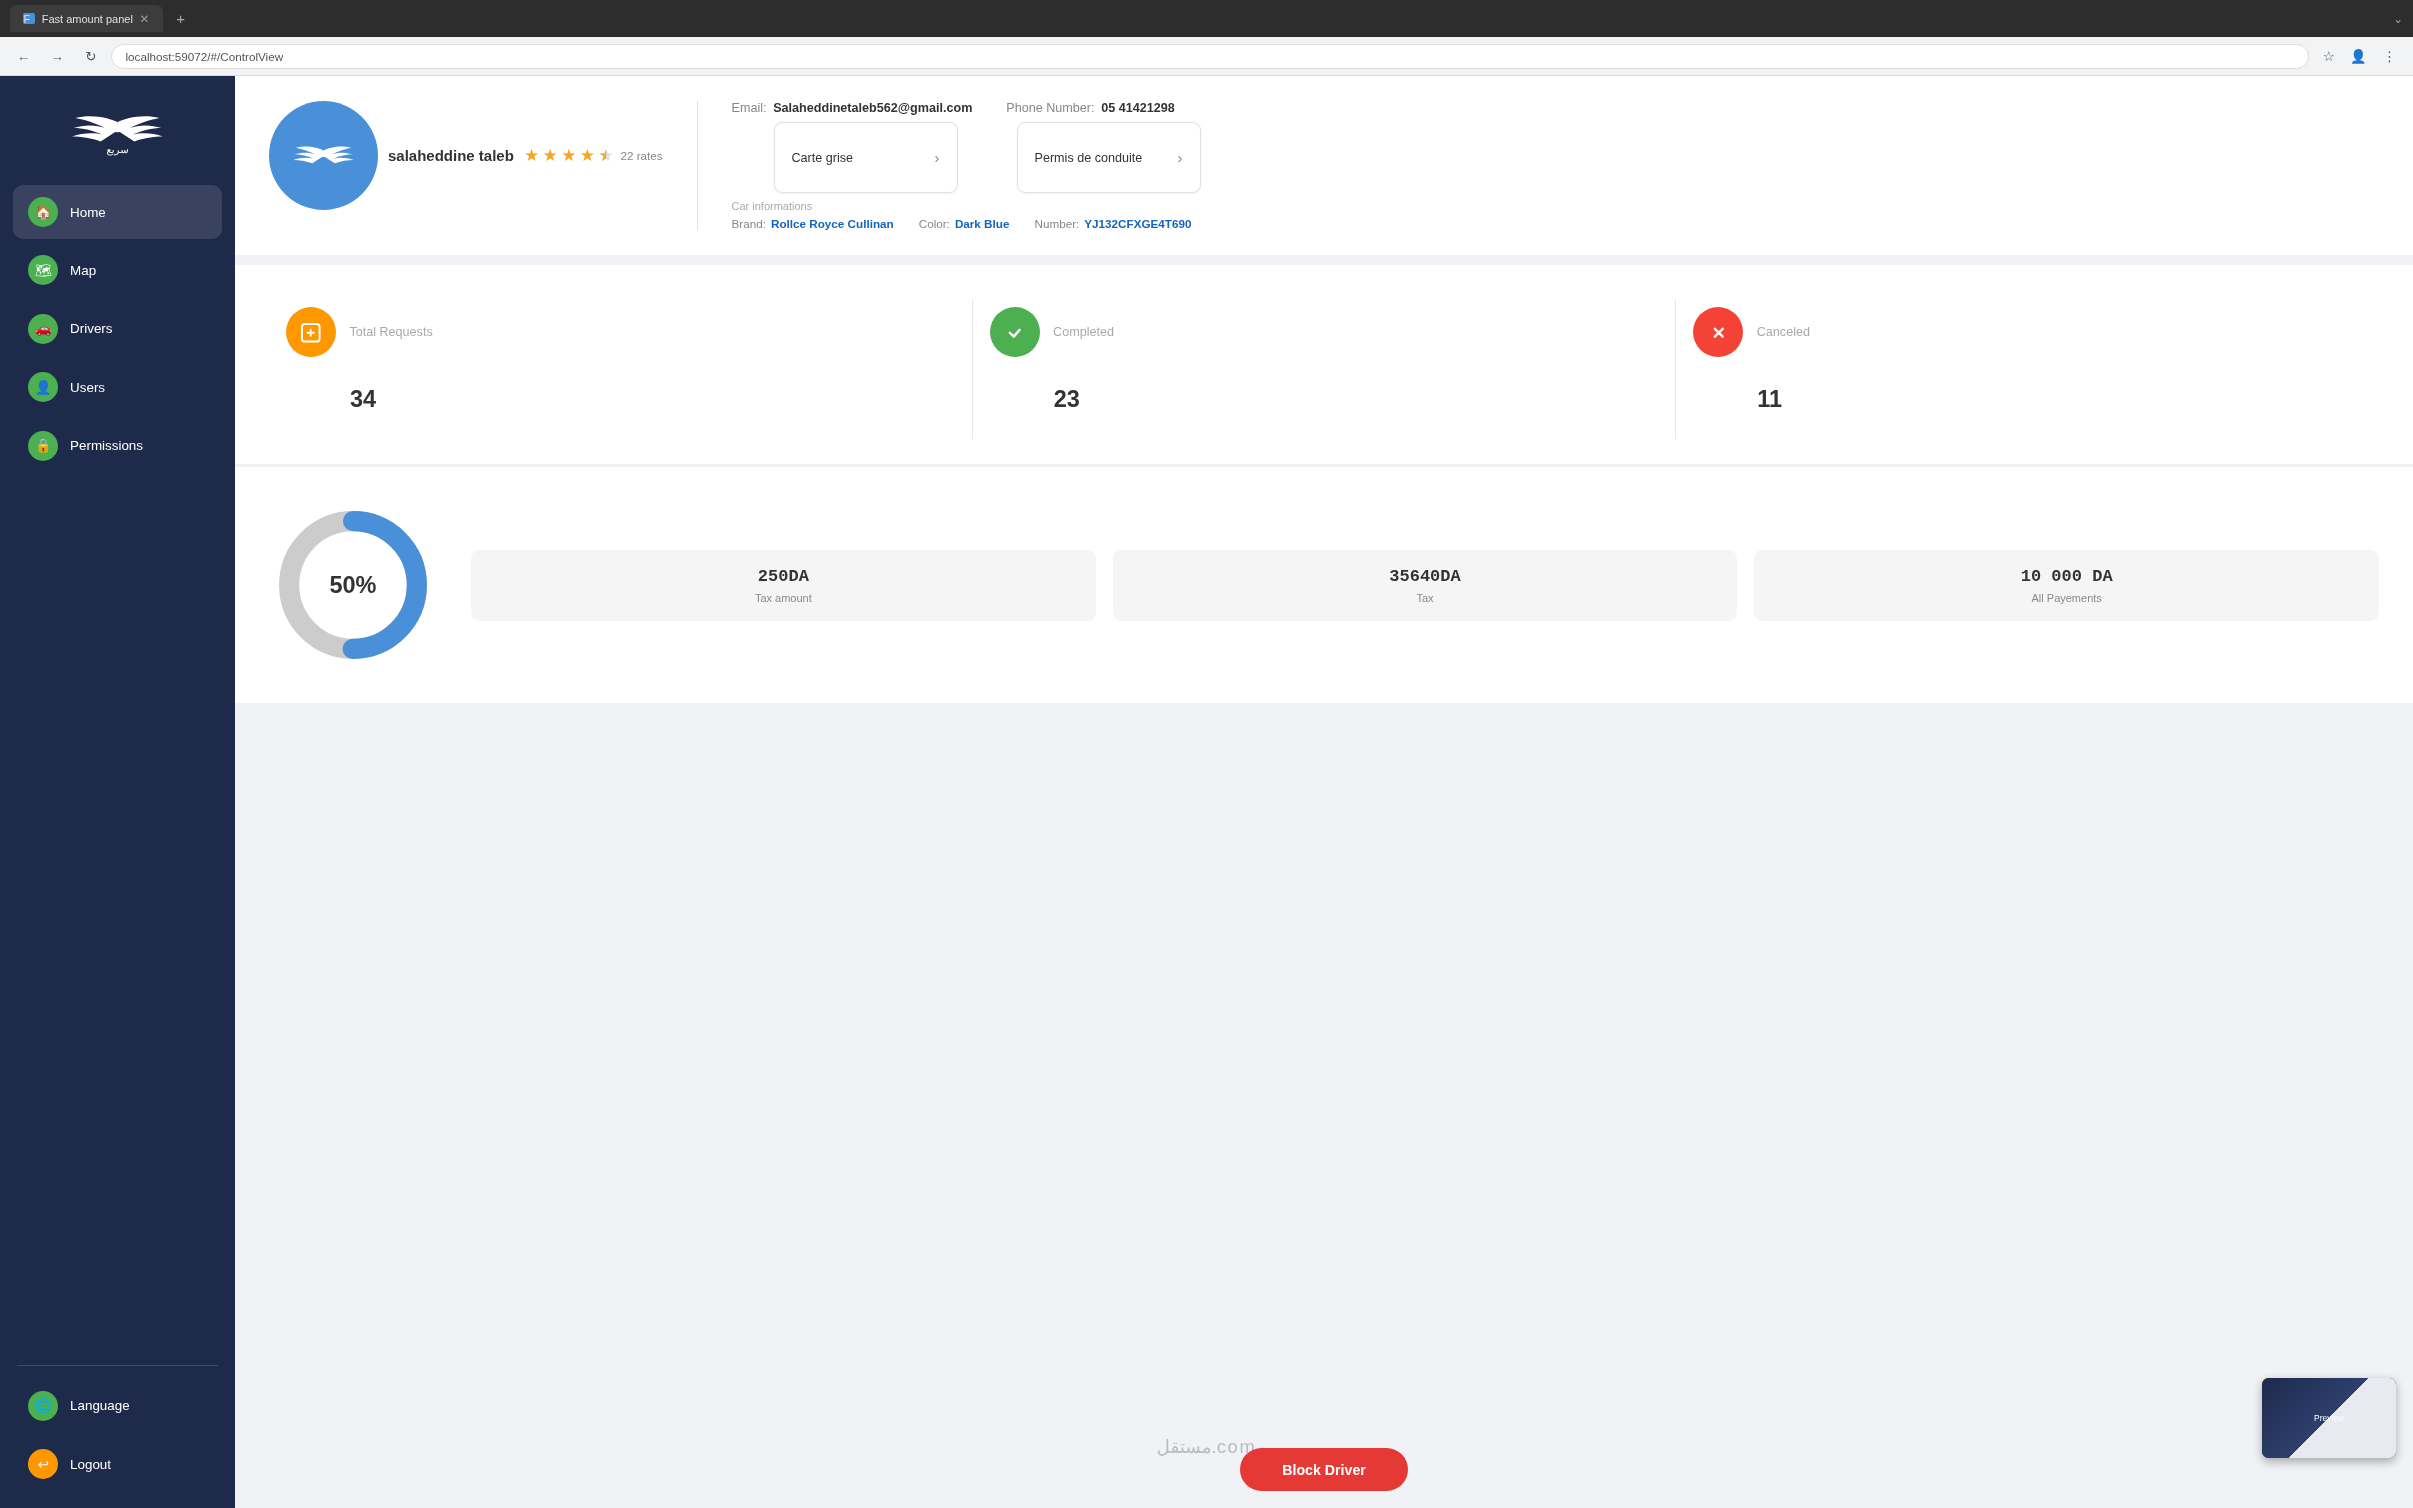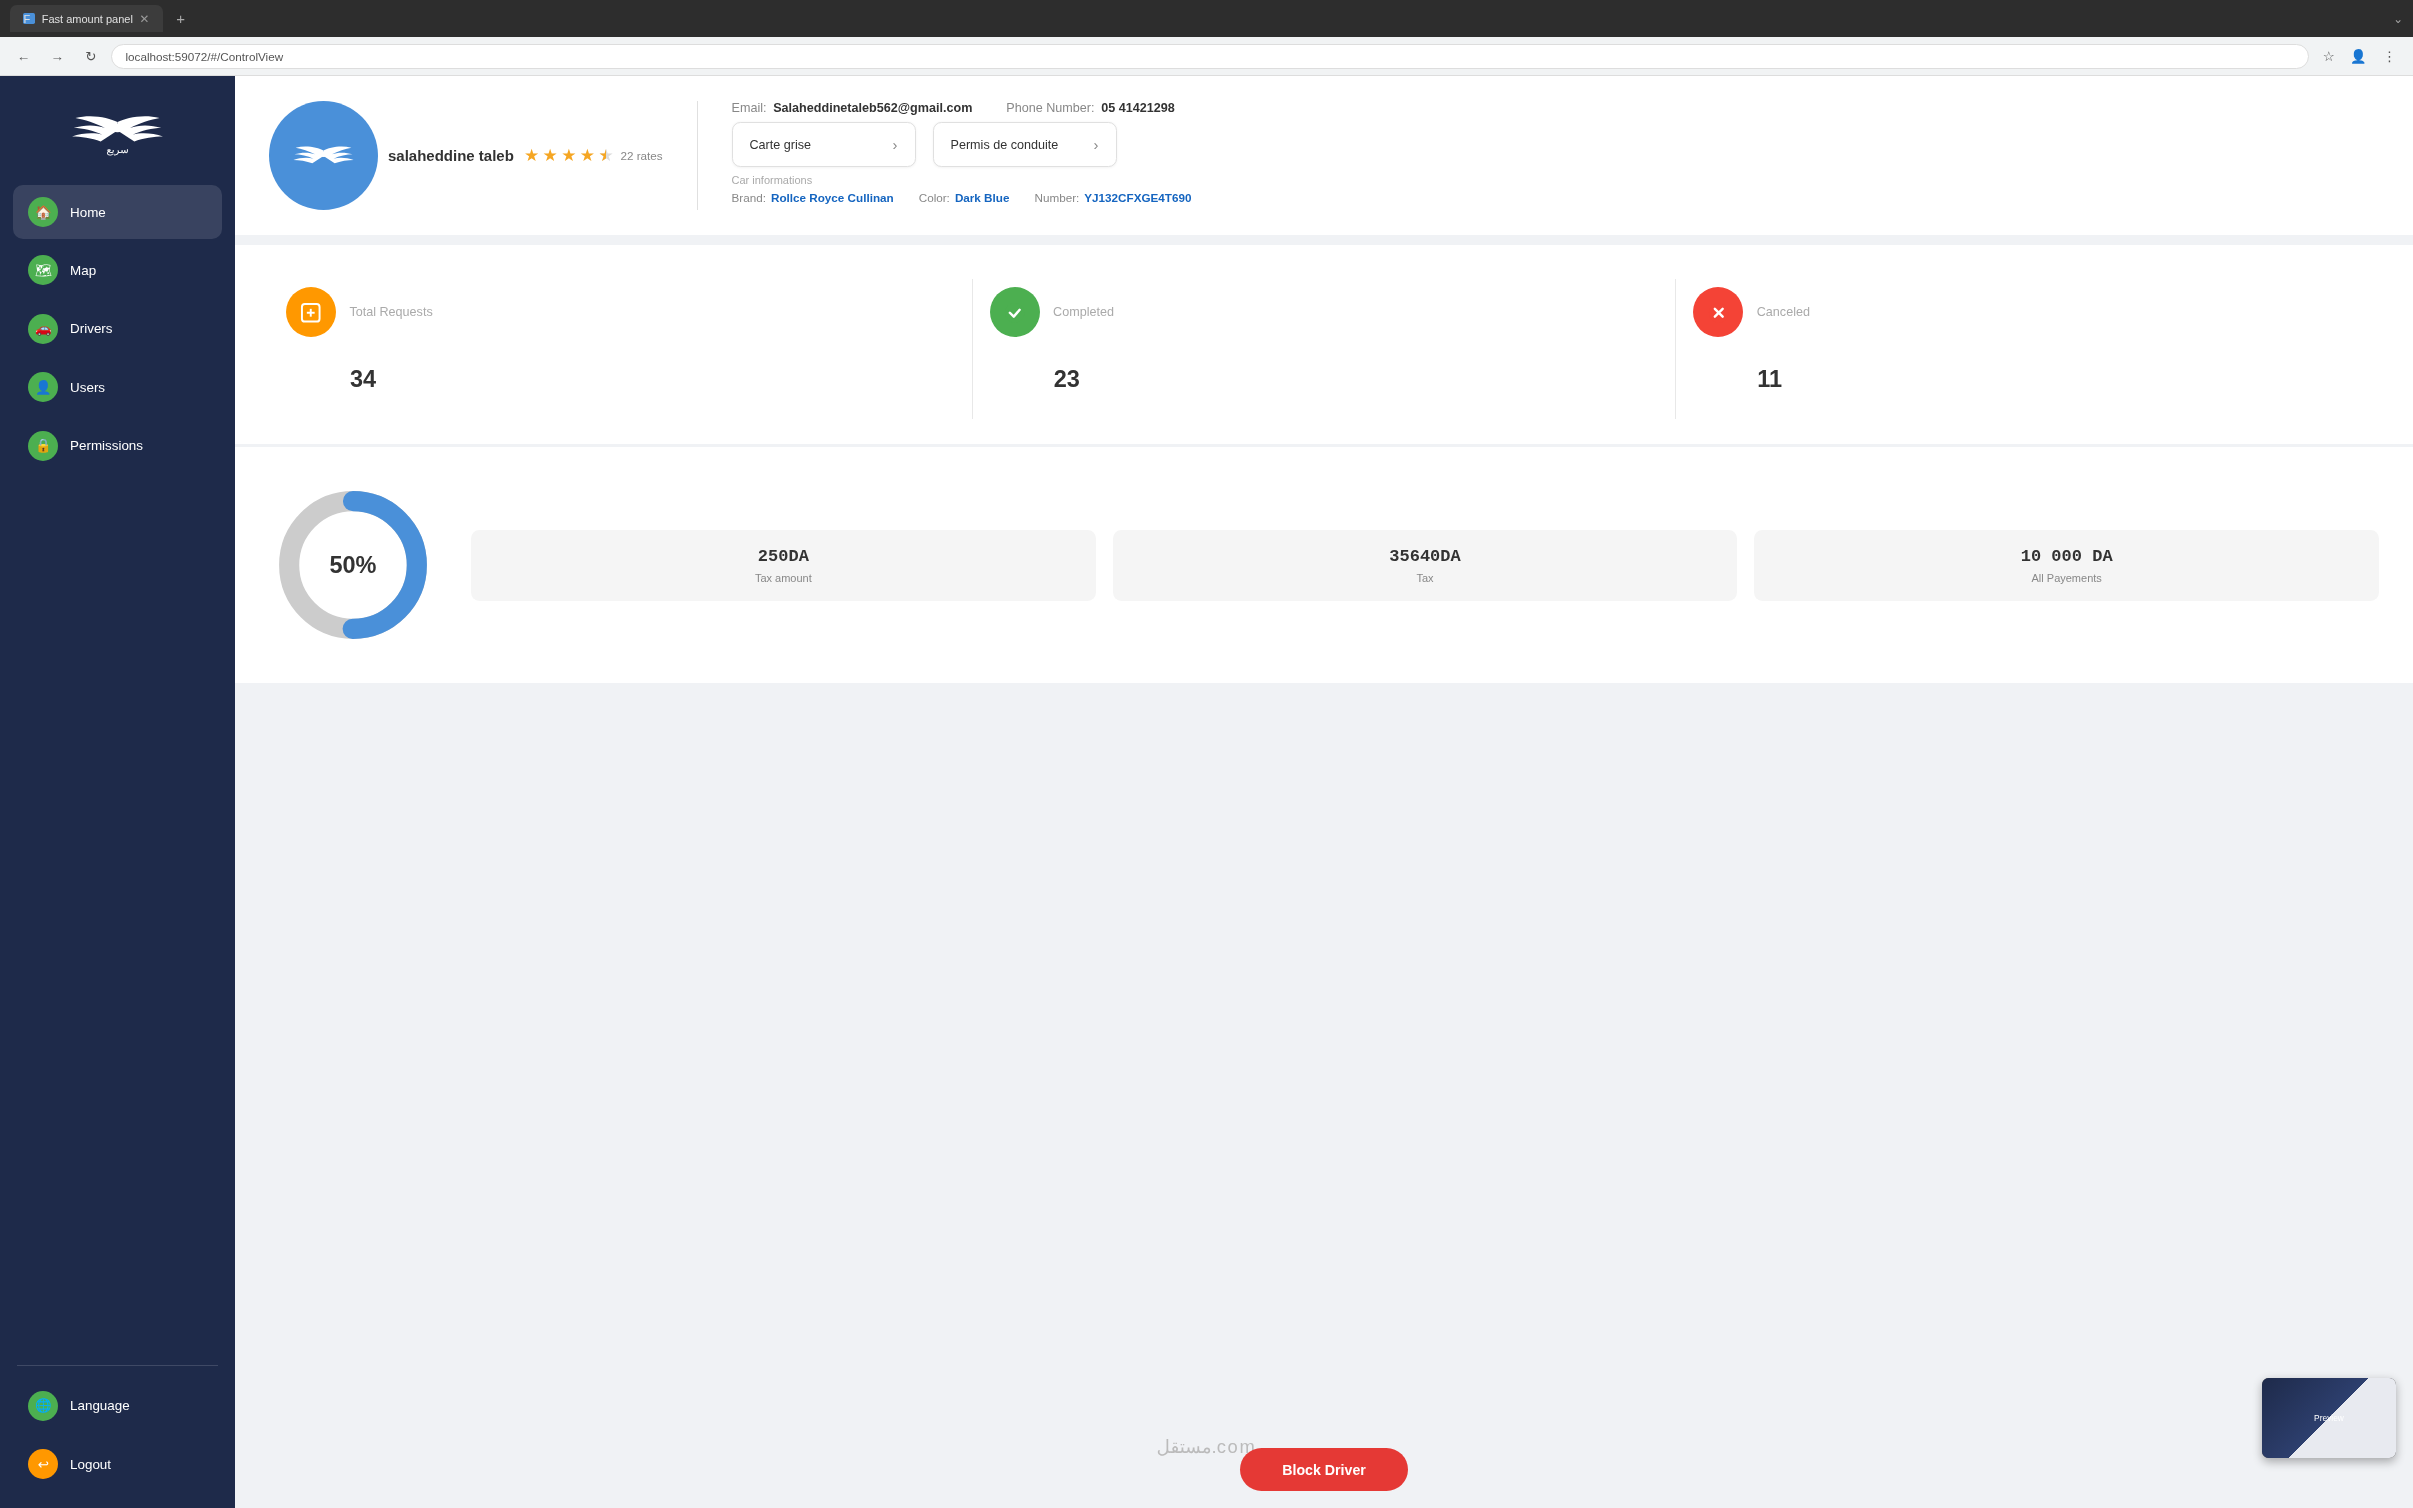--- a/index.html
+++ b/index.html
@@ -47,21 +47,21 @@
     .star { color: #f5a623; font-size: 17px; }
     .star.half { color: #f5a623; }
     .rates-text { color: #888; font-size: 11.7px; margin-left: 3.4px; }
     .profile-divider { width: 0.8px; background: #e0e0e0; align-self: stretch; }
     .profile-right { flex: 1; display: flex; flex-direction: column; gap: 7px; }
     .contact-row { display: flex; gap: 34px; align-items: center; flex-wrap: wrap; }
     .contact-item { display: flex; align-items: center; gap: 6.7px; font-size: 12.6px; }
     .contact-label { color: #888; }
     .contact-value { color: #333; font-weight: 600; }
     .docs-row { display: flex; gap: 17px; }
-    .doc-btn { background: white; border: 0.8px solid #e0e0e0; border-radius: 8.4px; padding: 13px 17px; display: flex; align-items: center; justify-content: space-between; gap: 34px; min-width: 184px; cursor: pointer; font-size: 12.6px; color: #333; font-weight: 500; box-shadow: 0 0.8px 2.5px rgba(0,0,0,0.05); }
+    .doc-btn { background: white; border: 0.8px solid #e0e0e0; border-radius: 8.4px; padding: 26px 17px; display: flex; align-items: center; justify-content: space-between; gap: 34px; min-width: 184px; cursor: pointer; font-size: 12.6px; color: #333; font-weight: 500; box-shadow: 0 0.8px 2.5px rgba(0,0,0,0.05); margin-left: 42px; }
     .doc-arrow { color: #888; font-size: 15px; }
     .car-info { display: flex; flex-direction: column; gap: 5px; }
     .car-info-label { color: #aaa; font-size: 11px; }
     .car-info-row { display: flex; gap: 25px; align-items: flex-end; flex-wrap: wrap; }
     .car-info-item { display: flex; align-items: center; gap: 5px; font-size: 11.7px; }
     .car-info-key { color: #888; }
     .car-info-val { color: #1565c0; font-weight: 600; }
 
     
     .stats-section { background: white; margin-top: 10px; padding: 34px 34px 25px; }

